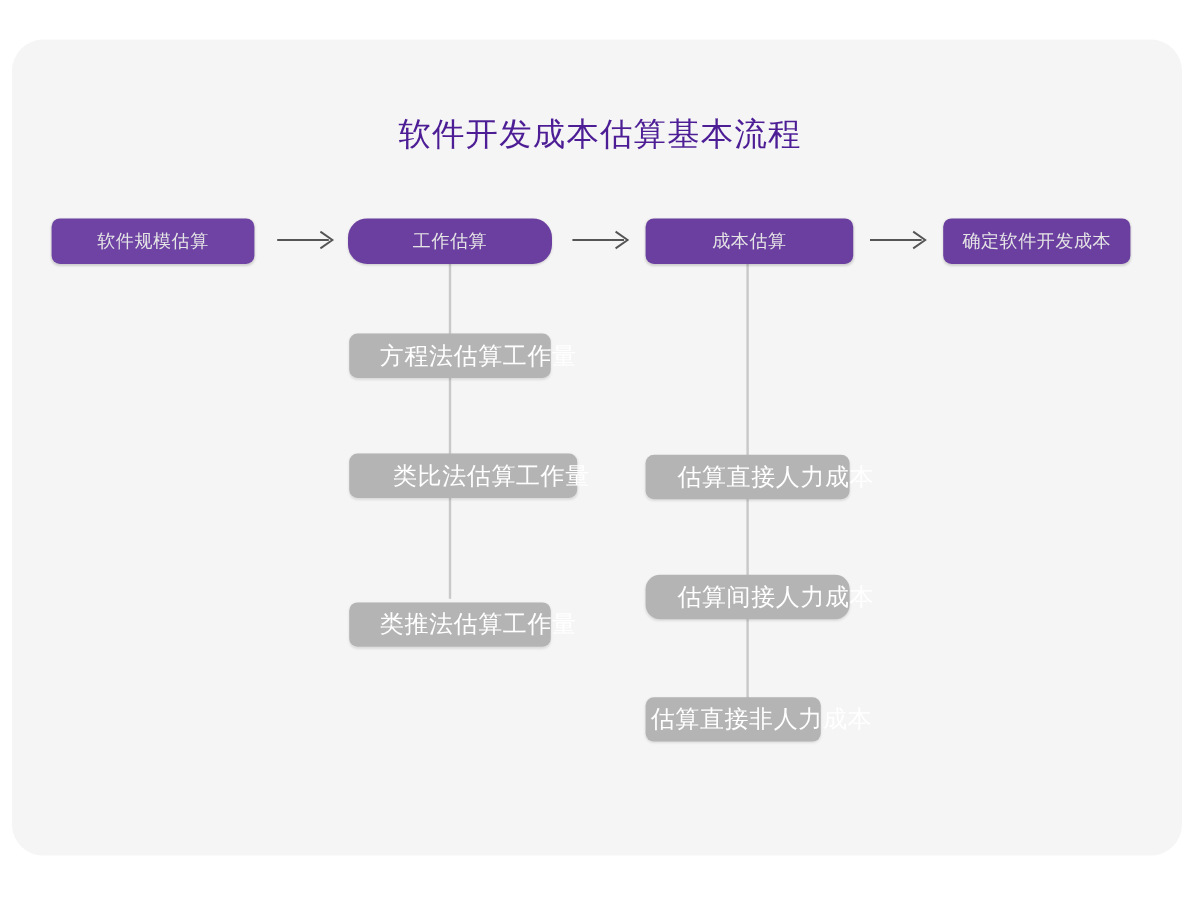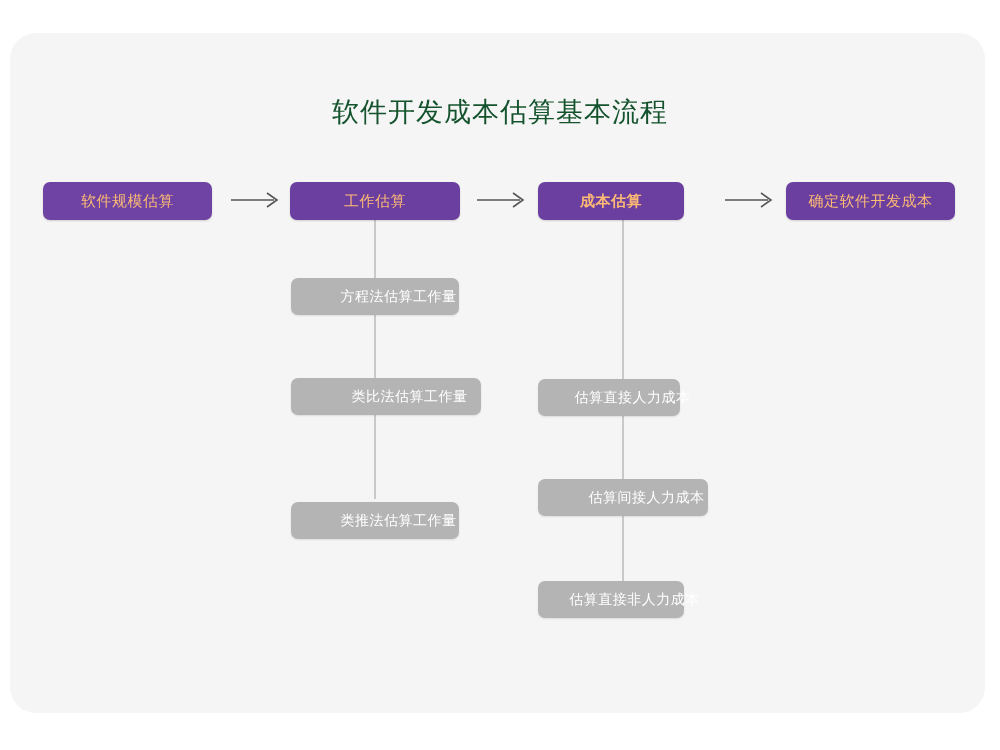--- a/index.html
+++ b/index.html
@@ -29,52 +29,52 @@
     background: #f5f5f5;
     border-radius: 26px;
   }
   .chart-title {
     position: absolute;
     left: 0;
     top: 92px;
     width: 1000px;
     text-align: center;
     font-size: 27px;
-    color: #14532d;
+    color: #4c1d95;
     letter-spacing: 1px;
     line-height: 40px;
     white-space: nowrap;
   }
   
   .node {
     position: absolute;
     box-sizing: border-box;
     display: flex;
     align-items: center;
     justify-content: center;
     border-radius: 7px;
-    color: #fdba74;
+    color: #e5e5e5;
     font-size: 15px;
     letter-spacing: 0.5px;
     white-space: nowrap;
     user-select: none;
   }
   .node.stage {
     height: 38px;
     background: #6b3fa0;
     box-shadow: 0 1px 2px rgba(0,0,0,0.16);
   }
   .node.stage.stage-first {
     background: #6e43a3;
   }
   .node.sub {
     height: 37px;
     background: #b4b4b4;
     color: #ffffff;
-    font-size: 14px;
+    font-size: 20px;
     box-shadow: 0 1px 2px rgba(0,0,0,0.10);
     padding-left: 47px;
   }
   
   .vline {
     position: absolute;
     width: 2px;
     background: #c9c9c9;
   }
   .arrow {
@@ -104,46 +104,46 @@
 
   <div class="node stage stage-first" style="left:43px; top:182px; width:169px;">软件规模估算</div>
 
   <div class="arrow" style="left:222px; top:185px; width:70px;">
     <svg width="54" height="18" viewBox="0 0 54 18" aria-hidden="true">
       <line x1="1" y1="9" x2="44" y2="9" stroke="#555555" stroke-width="1.6"></line>
       <polyline points="37,2 47,9 37,16" fill="none" stroke="#555555" stroke-width="1.6"></polyline>
     </svg>
   </div>
 
-  <div class="node stage" style="left:290px; top:182px; width:170px;">工作估算</div>
+  <div class="node stage" style="left:290px; top:182px; width:170px;border-radius:16px;">工作估算</div>
 
   <div class="arrow" style="left:468px; top:185px; width:70px;">
     <svg width="54" height="18" viewBox="0 0 54 18" aria-hidden="true">
       <line x1="1" y1="9" x2="44" y2="9" stroke="#555555" stroke-width="1.6"></line>
       <polyline points="37,2 47,9 37,16" fill="none" stroke="#555555" stroke-width="1.6"></polyline>
     </svg>
   </div>
 
-  <div class="node stage" style="left:538px; top:182px; width:146px;font-weight:bold;">成本估算</div>
+  <div class="node stage" style="left:538px; top:182px; width:173px;">成本估算</div>
 
   <div class="arrow" style="left:716px; top:185px; width:70px;">
     <svg width="54" height="18" viewBox="0 0 54 18" aria-hidden="true">
       <line x1="1" y1="9" x2="44" y2="9" stroke="#555555" stroke-width="1.6"></line>
       <polyline points="37,2 47,9 37,16" fill="none" stroke="#555555" stroke-width="1.6"></polyline>
     </svg>
   </div>
 
-  <div class="node stage" style="left:786px; top:182px; width:169px;">确定软件开发成本</div>
+  <div class="node stage" style="left:786px; top:182px; width:156px;">确定软件开发成本</div>
 
   <div class="node sub" style="left:291px; top:278px; width:168px;">方程法估算工作量</div>
 
   <div class="node sub" style="left:291px; top:378px; width:190px;">类比法估算工作量</div>
 
   <div class="node sub" style="left:291px; top:502px; width:168px;">类推法估算工作量</div>
 
 
-  <div class="node sub" style="left:538px; top:379px; width:142px;">估算直接人力成本</div>
+  <div class="node sub" style="left:538px; top:379px; width:170px;">估算直接人力成本</div>
 
-  <div class="node sub" style="left:538px; top:479px; width:170px;">估算间接人力成本</div>
+  <div class="node sub" style="left:538px; top:479px; width:170px;border-radius:12px;">估算间接人力成本</div>
 
   <div class="node sub" style="left:538px; top:581px; width:146px;">估算直接非人力成本</div>
 
 </div>
 
 </body></html>

